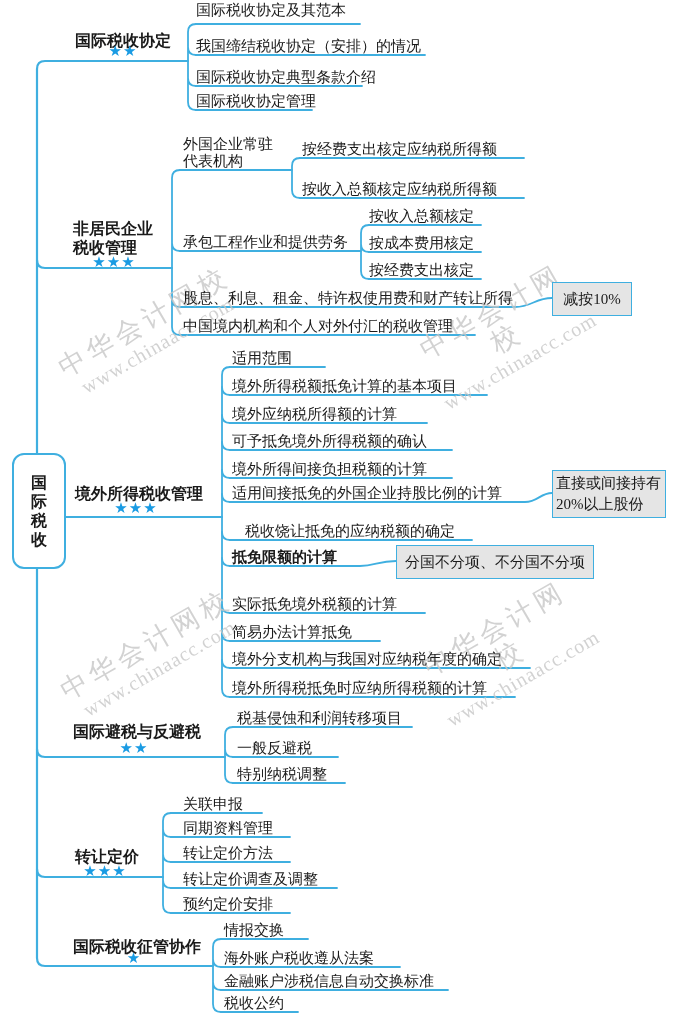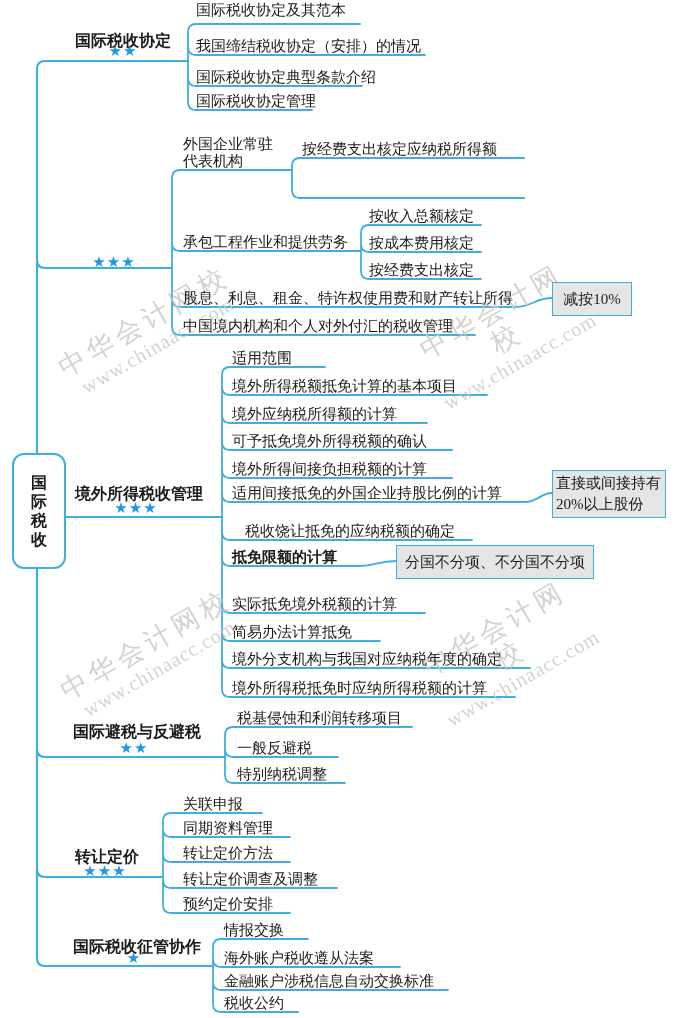--- a/index.html
+++ b/index.html
@@ -124,23 +124,25 @@
     <span>国际税收</span>
   </div>
 
   <div class="txt branch-label" style="left:75px;top:31px;">国际税收协定</div>
   <div class="stars" style="left:75px;top:44px;width:96px;">★★</div>
   <div class="txt" style="left:196px;top:2px;">国际税收协定及其范本</div>
   <div class="txt" style="left:196px;top:38px;">我国缔结税收协定（安排）的情况</div>
   <div class="txt" style="left:196px;top:69px;">国际税收协定典型条款介绍</div>
   <div class="txt" style="left:196px;top:93px;">国际税收协定管理</div>
 
+  <div class="txt branch-label wrap" style="left:73px;top:219px;width:82px;">非居民企业税收管理</div>
   <div class="stars" style="left:73px;top:255px;width:82px;">★★★</div>
   <div class="txt wrap" style="left:183px;top:136px;width:97px;">外国企业常驻代表机构</div>
   <div class="txt" style="left:302px;top:141px;">按经费支出核定应纳税所得额</div>
+  <div class="txt" style="left:302px;top:181px;">按收入总额核定应纳税所得额</div>
   <div class="txt" style="left:183px;top:234px;">承包工程作业和提供劳务</div>
   <div class="txt" style="left:369px;top:208px;">按收入总额核定</div>
   <div class="txt" style="left:369px;top:235px;">按成本费用核定</div>
   <div class="txt" style="left:369px;top:262px;">按经费支出核定</div>
   <div class="txt" style="left:183px;top:290px;">股息、利息、租金、特许权使用费和财产转让所得</div>
   <div class="callout" style="left:552px;top:282px;width:78px;height:32px;">
     <span>减按10%</span>
   </div>
   <div class="txt" style="left:183px;top:318px;">中国境内机构和个人对外付汇的税收管理</div>
 

